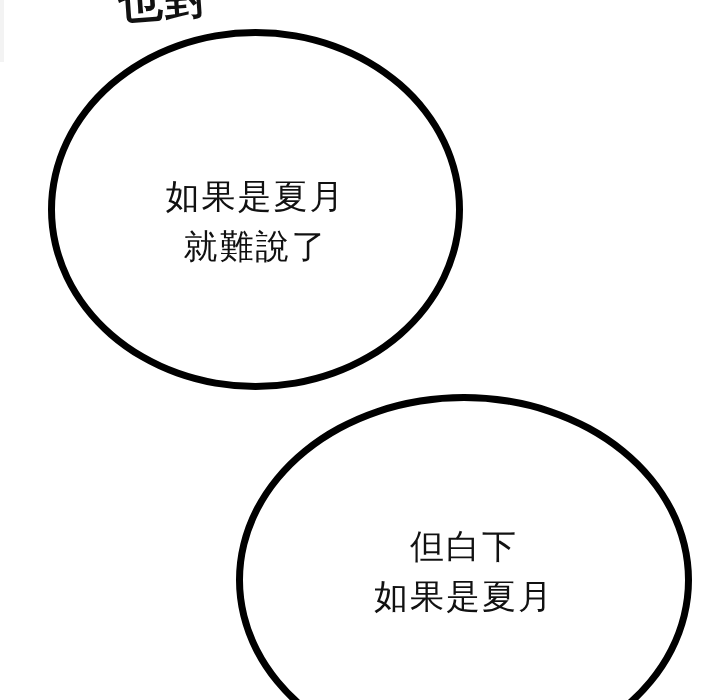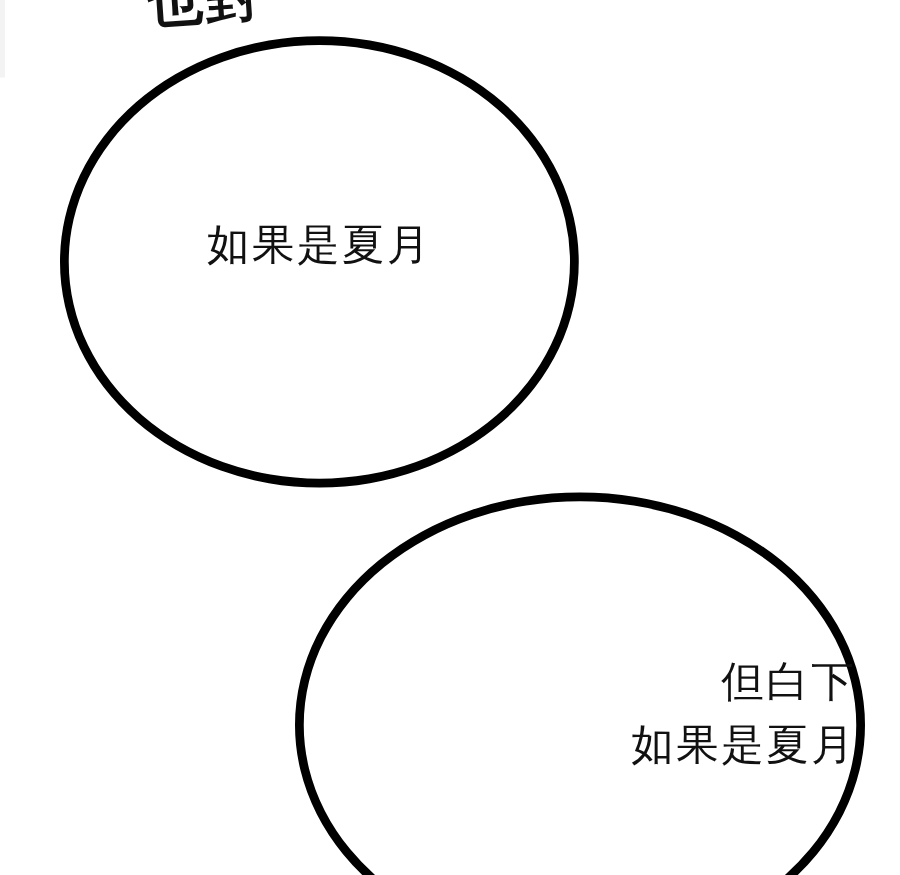--- a/index.html
+++ b/index.html
@@ -61,37 +61,37 @@
       color: #111;
       font-size: 34px;
       line-height: 50px;
       letter-spacing: 2px;
     }
     .bubble-1 .bubble-text {
       top: 135px;
     }
     .bubble-2 .bubble-text {
       top: 120px;
-      text-align: right;
     }
     .line {
       display: block;
       white-space: nowrap;
     }
   </style>
 </head>
 <body>
 
 <div class="panel-edge"></div>
 
 <div class="sfx">也對</div>
 
 <div class="bubble bubble-1">
   <div class="bubble-text">
     <span class="line">如果是夏月</span>
+    <span class="line">就難說了</span>
   </div>
 </div>
 
 <div class="bubble bubble-2">
   <div class="bubble-text">
     <span class="line">但白下</span>
     <span class="line">如果是夏月</span>
   </div>
 </div>
 

